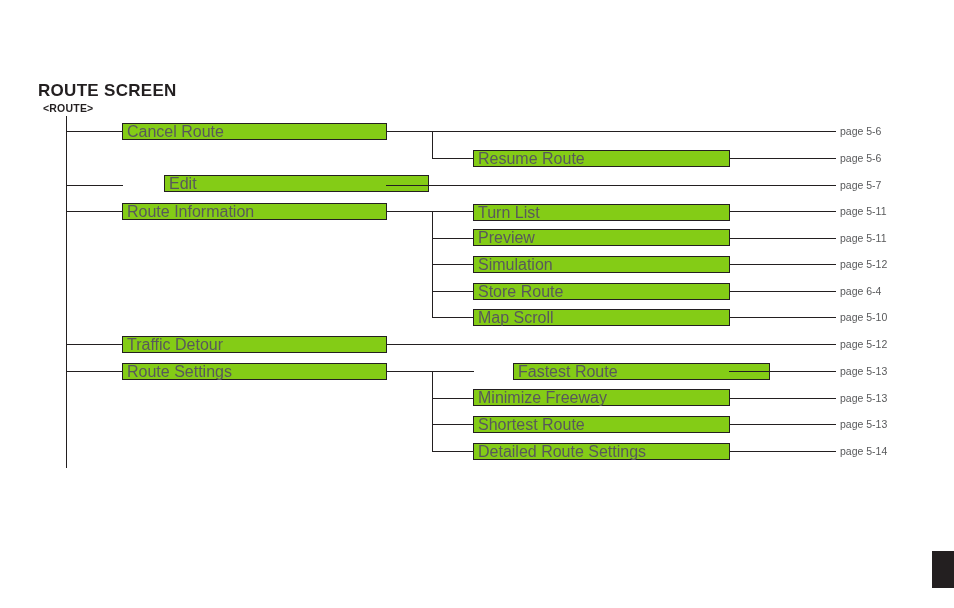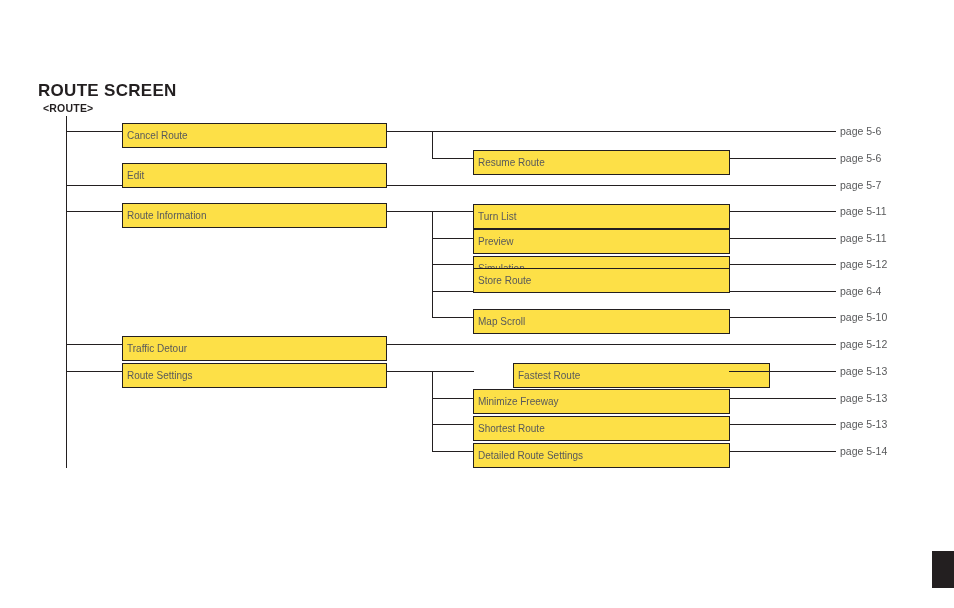--- a/index.html
+++ b/index.html
@@ -42,26 +42,26 @@
     letter-spacing: 0.2px;
     color: #231f20;
     white-space: nowrap;
   }
 
   
   .node-box {
     position: absolute;
     box-sizing: border-box;
     border: 1.2px solid #231f20;
-    background: #fde047;
-    height: 25px;
+    background: #84cc16;
+    height: 17px;
     display: flex;
     align-items: center;
     padding-left: 4px;
-    font-size: 10px;
+    font-size: 16px;
     color: #58595b;
     white-space: nowrap;
     line-height: 1;
   }
   .node-box.col1 { left: 122px; width: 265px; }
   .node-box.col2 { left: 473px; width: 257px; }
 
   .hline {
     position: absolute;
     height: 0;
@@ -111,21 +111,21 @@
   <div class="vline" style="left:432px; top:131px; height:27px;"></div>
 
   <div class="hline" style="left:432px; top:158px; width:42px;"></div>
   <div class="node-box col2" style="top:150px;">
     <span>Resume Route</span>
   </div>
   <div class="hline" style="left:729px; top:158px; width:107px;"></div>
   <div class="page-ref" style="top:153px;">page 5-6</div>
 
   <div class="hline" style="left:66px; top:185px; width:57px;"></div>
-  <div class="node-box col1" style="top:163px;">
+  <div class="node-box col1" style="top:175px;margin-left:42px;">
     <span>Edit</span>
   </div>
   <div class="hline" style="left:386px; top:185px; width:450px;"></div>
   <div class="page-ref" style="top:180px;">page 5-7</div>
 
   <div class="hline" style="left:66px; top:211px; width:57px;"></div>
   <div class="node-box col1" style="top:203px;text-align:right;">
     <span>Route Information</span>
   </div>
   <div class="hline" style="left:386px; top:211px; width:47px;"></div>
@@ -147,21 +147,21 @@
   <div class="page-ref" style="top:233px;">page 5-11</div>
 
   <div class="hline" style="left:432px; top:264px; width:42px;"></div>
   <div class="node-box col2" style="top:256px;">
     <span>Simulation</span>
   </div>
   <div class="hline" style="left:729px; top:264px; width:107px;"></div>
   <div class="page-ref" style="top:259px;">page 5-12</div>
 
   <div class="hline" style="left:432px; top:291px; width:42px;"></div>
-  <div class="node-box col2" style="top:268px;">
+  <div class="node-box col2" style="top:283px;">
     <span>Store Route</span>
   </div>
   <div class="hline" style="left:729px; top:291px; width:107px;"></div>
   <div class="page-ref" style="top:286px;">page 6-4</div>
 
   <div class="hline" style="left:432px; top:317px; width:42px;"></div>
   <div class="node-box col2" style="top:309px;">
     <span>Map Scroll</span>
   </div>
   <div class="hline" style="left:729px; top:317px; width:107px;"></div>

